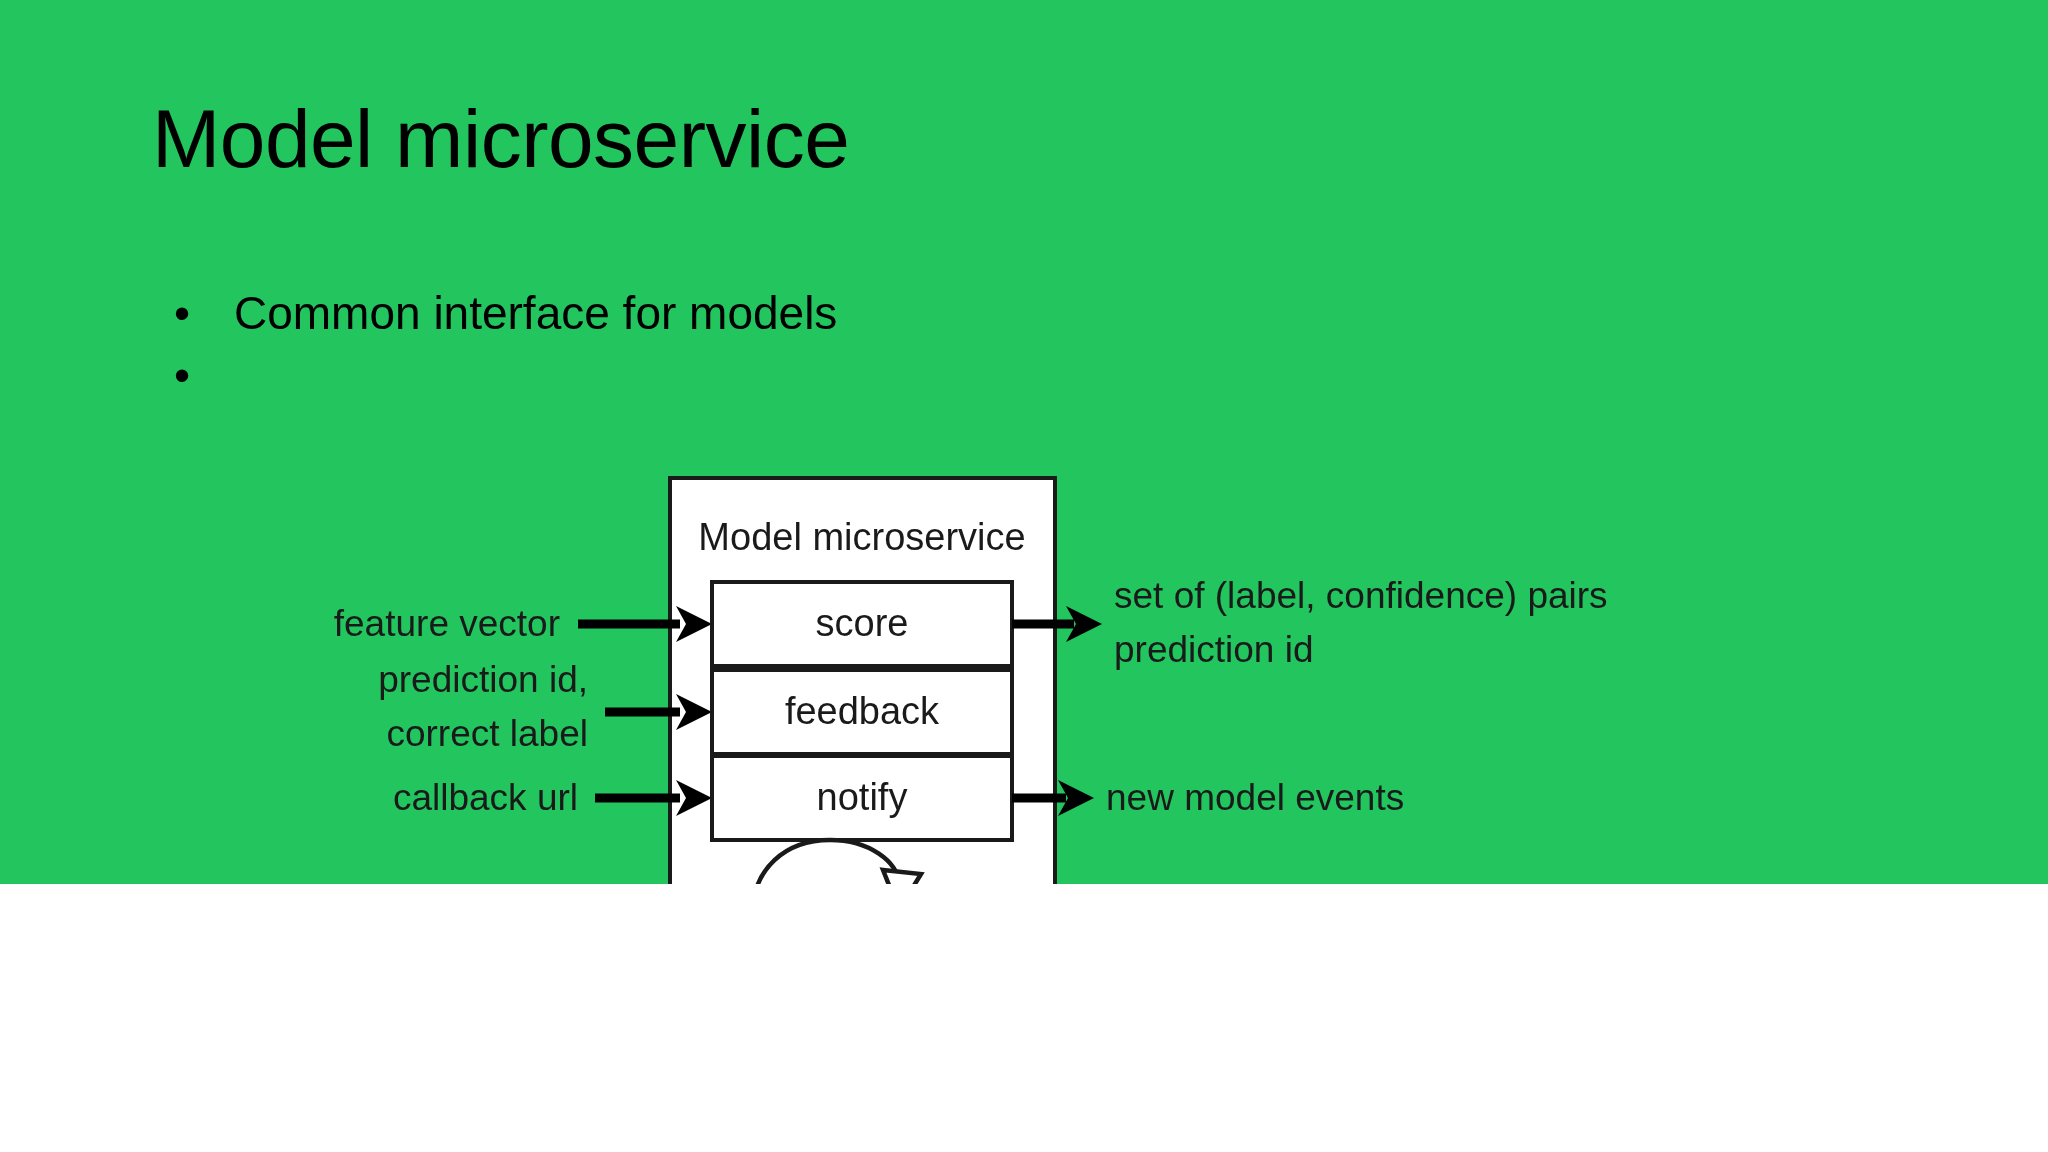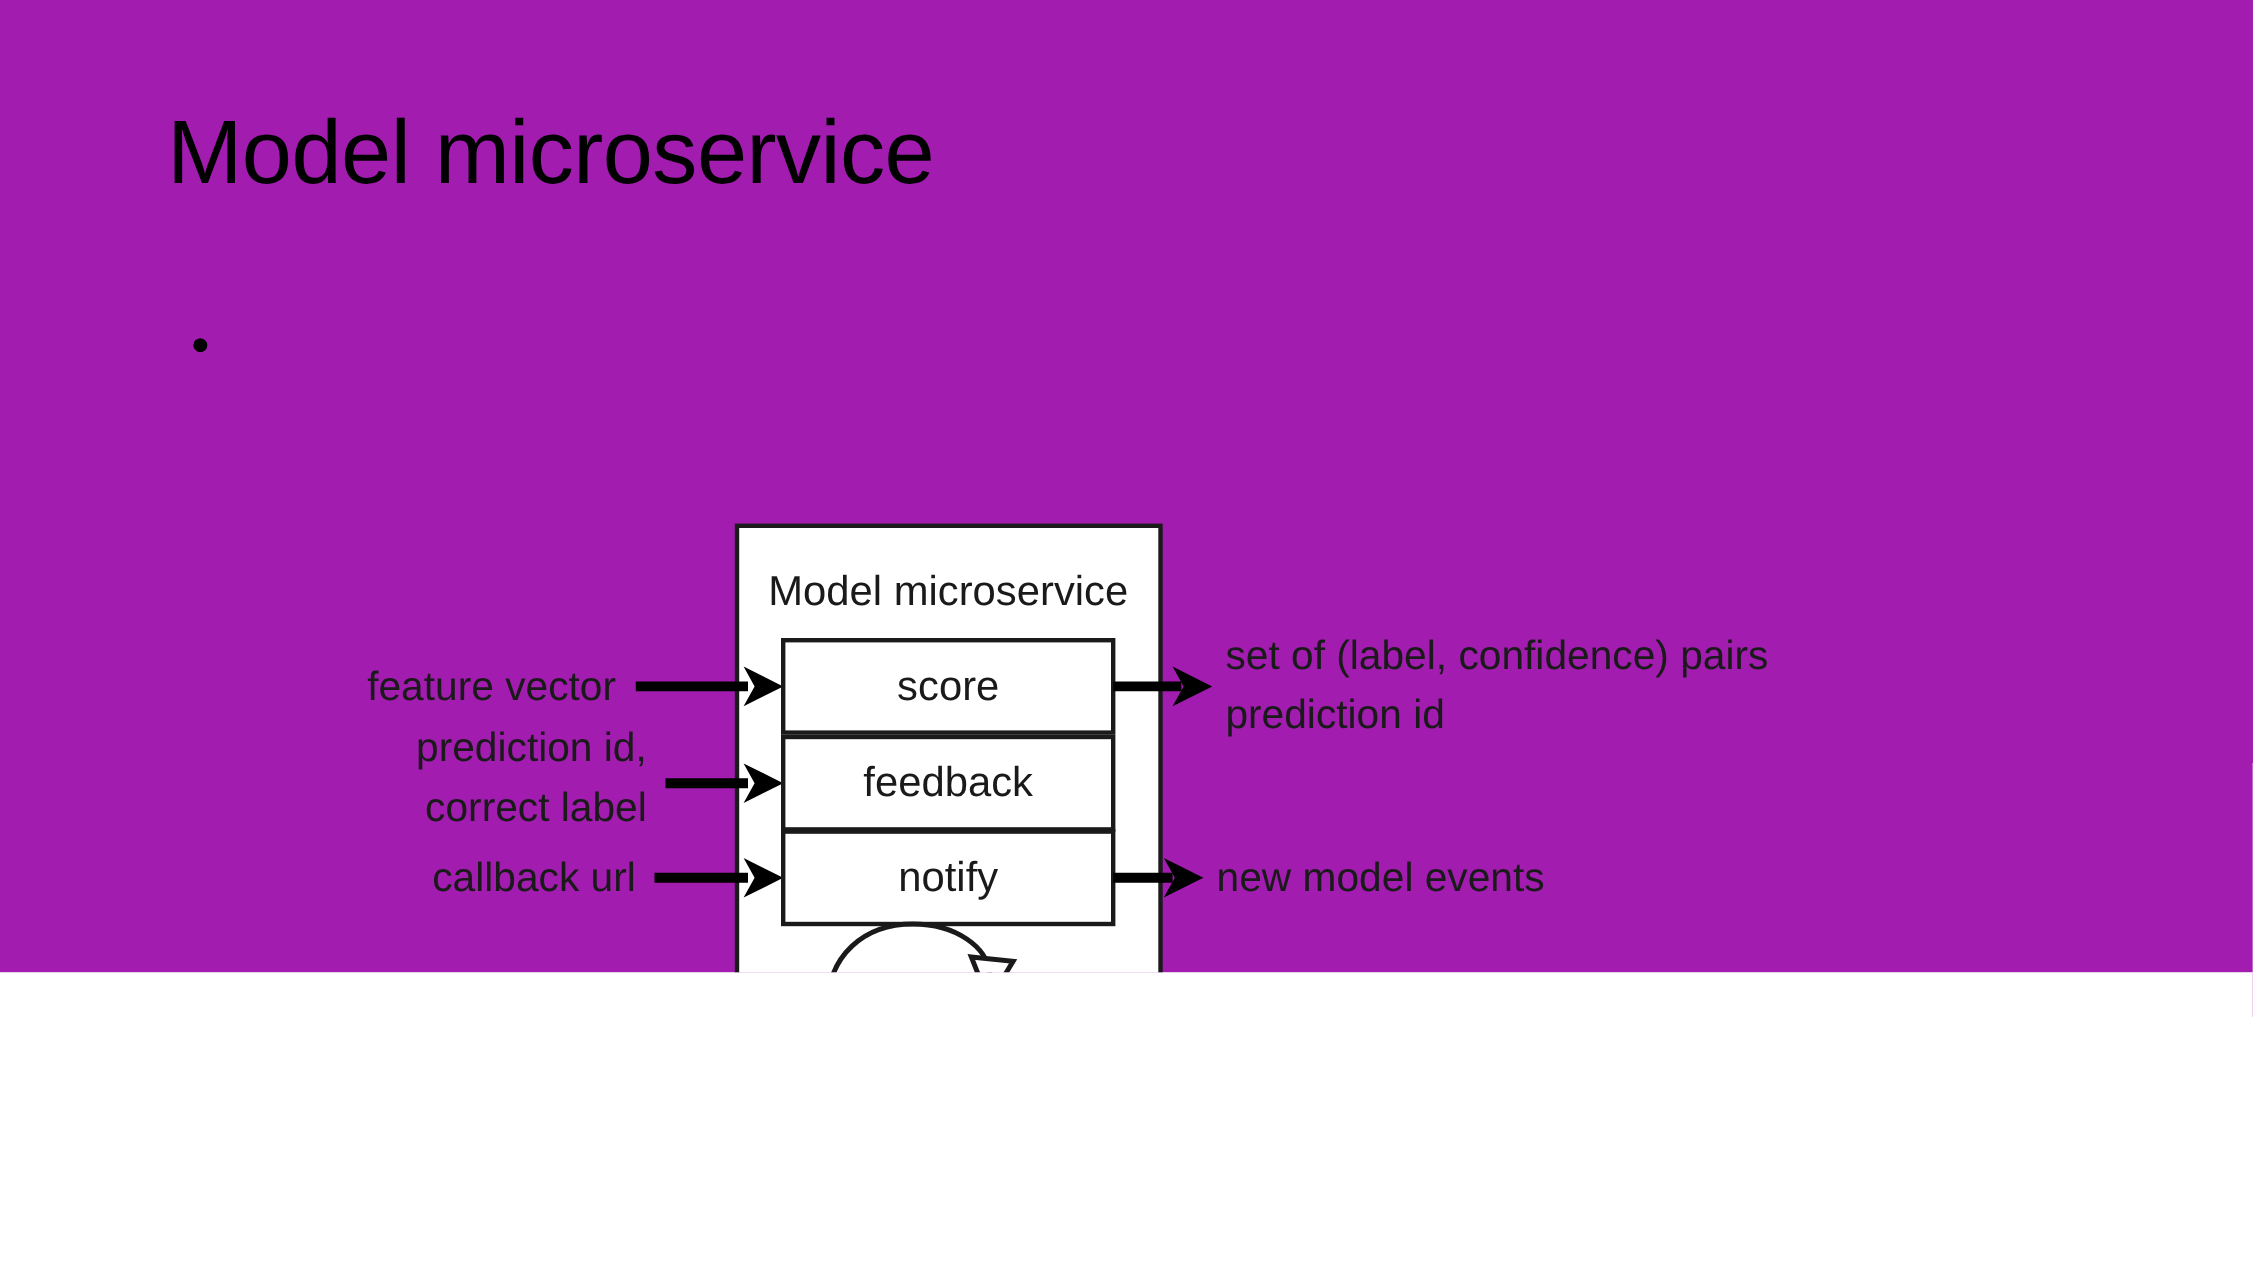--- a/index.html
+++ b/index.html
@@ -9,21 +9,21 @@
     background: #ffffff;
   }
   body {
     font-family: "DejaVu Sans", "Liberation Sans", sans-serif;
     color: #000000;
   }
   .slide {
     position: relative;
     width: 2048px;
     height: 884px;
-    background: #a21caf;
+    background: #22c55e;
     overflow: hidden;
   }
 
   
   .slide-title {
     position: absolute;
     left: 152px;
     top: 96px;
     width: 1740px;
     font-family: "Liberation Sans", sans-serif;
@@ -134,20 +134,21 @@
 </head>
 <body>
 
 <div class="slide">
 
   <div class="slide-title">Model microservice</div>
 
   <ul class="bullet-list">
     <li class="bullet-item">
       <span class="bullet-dot">•</span>
+      <span class="bullet-text">Common interface for models</span>
     </li>
     <li class="bullet-item">
       <span class="bullet-dot">•</span>
     </li>
   </ul>
 
   <div class="diagram-wrap">
     <svg class="diagram-svg" viewBox="0 0 1280 700" xmlns="http://www.w3.org/2000/svg">
 
       <rect class="dg-box-outer" x="290" y="38" width="385" height="618"></rect>

